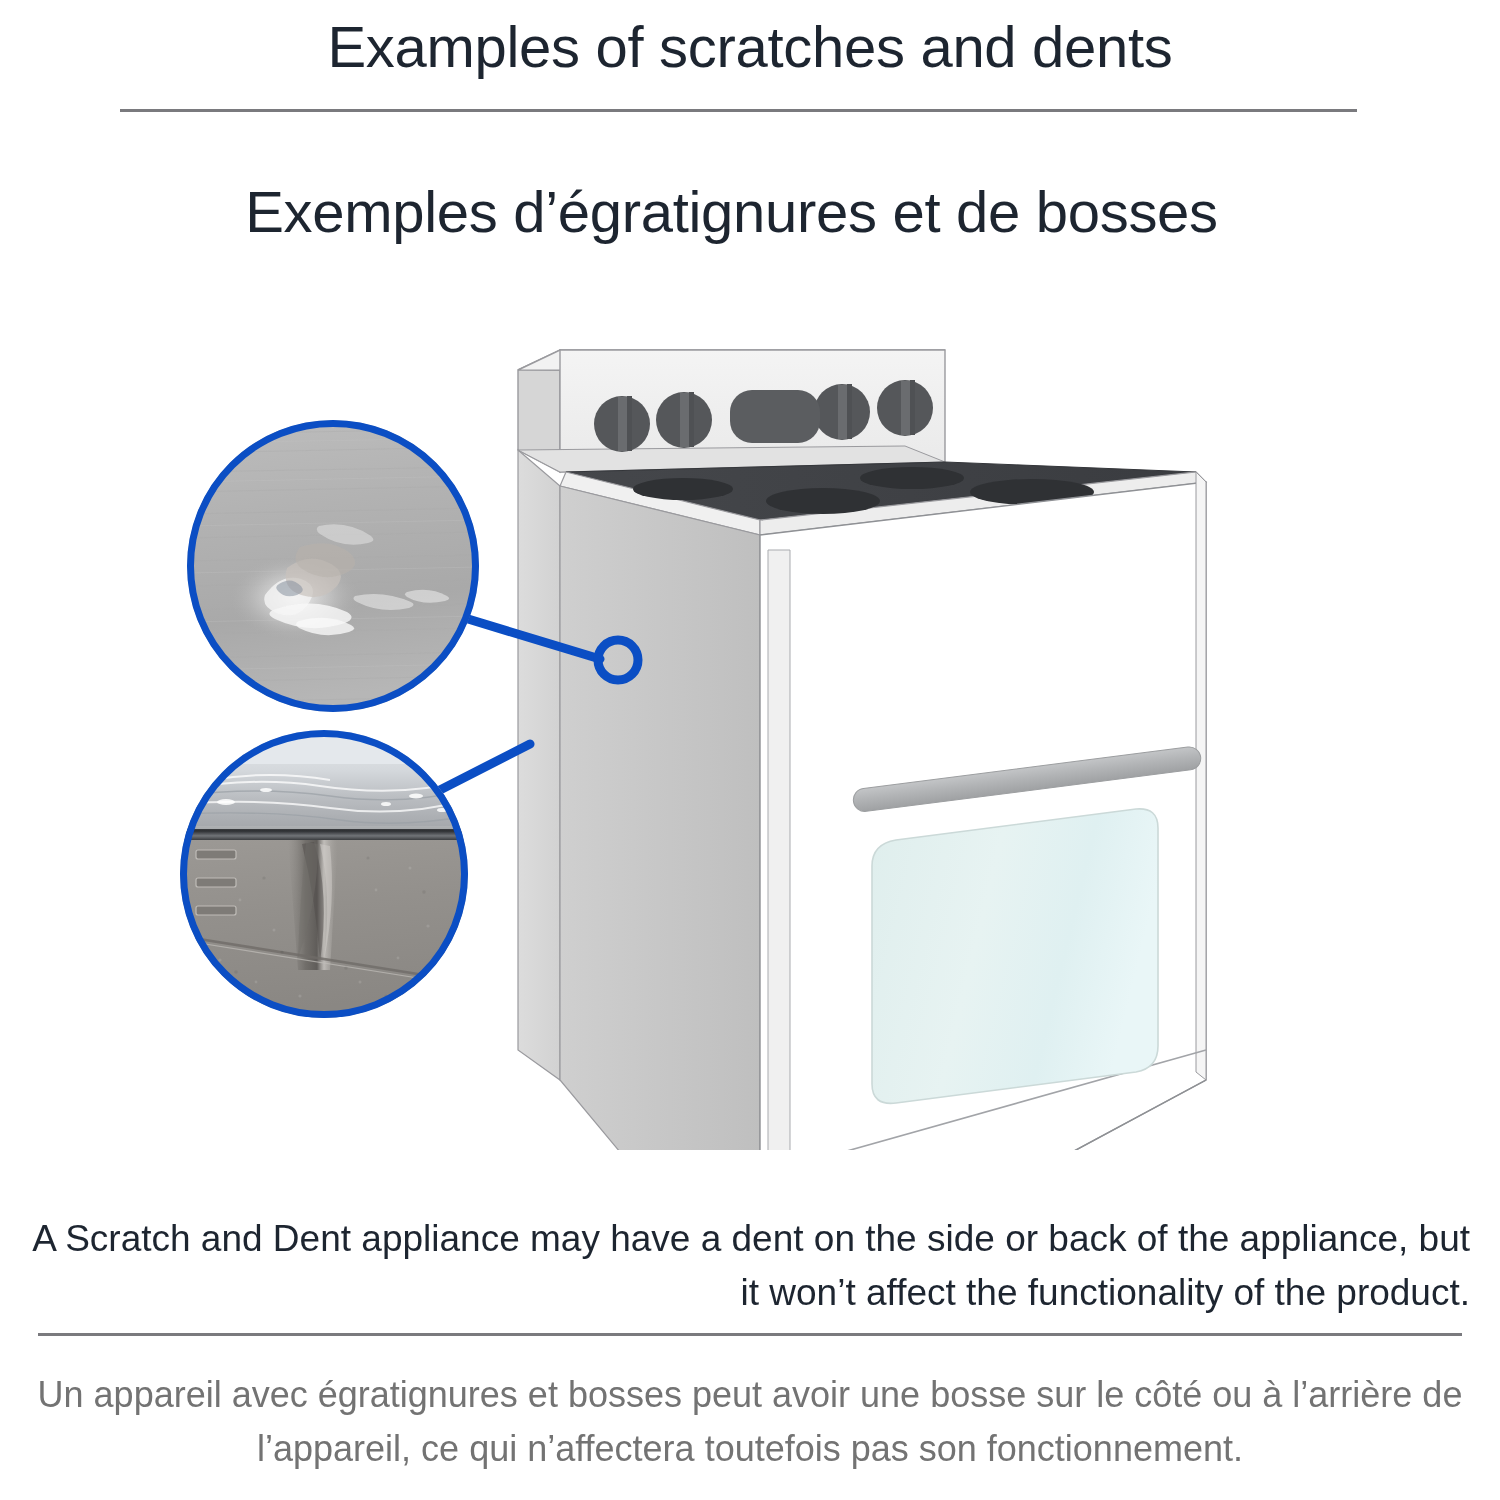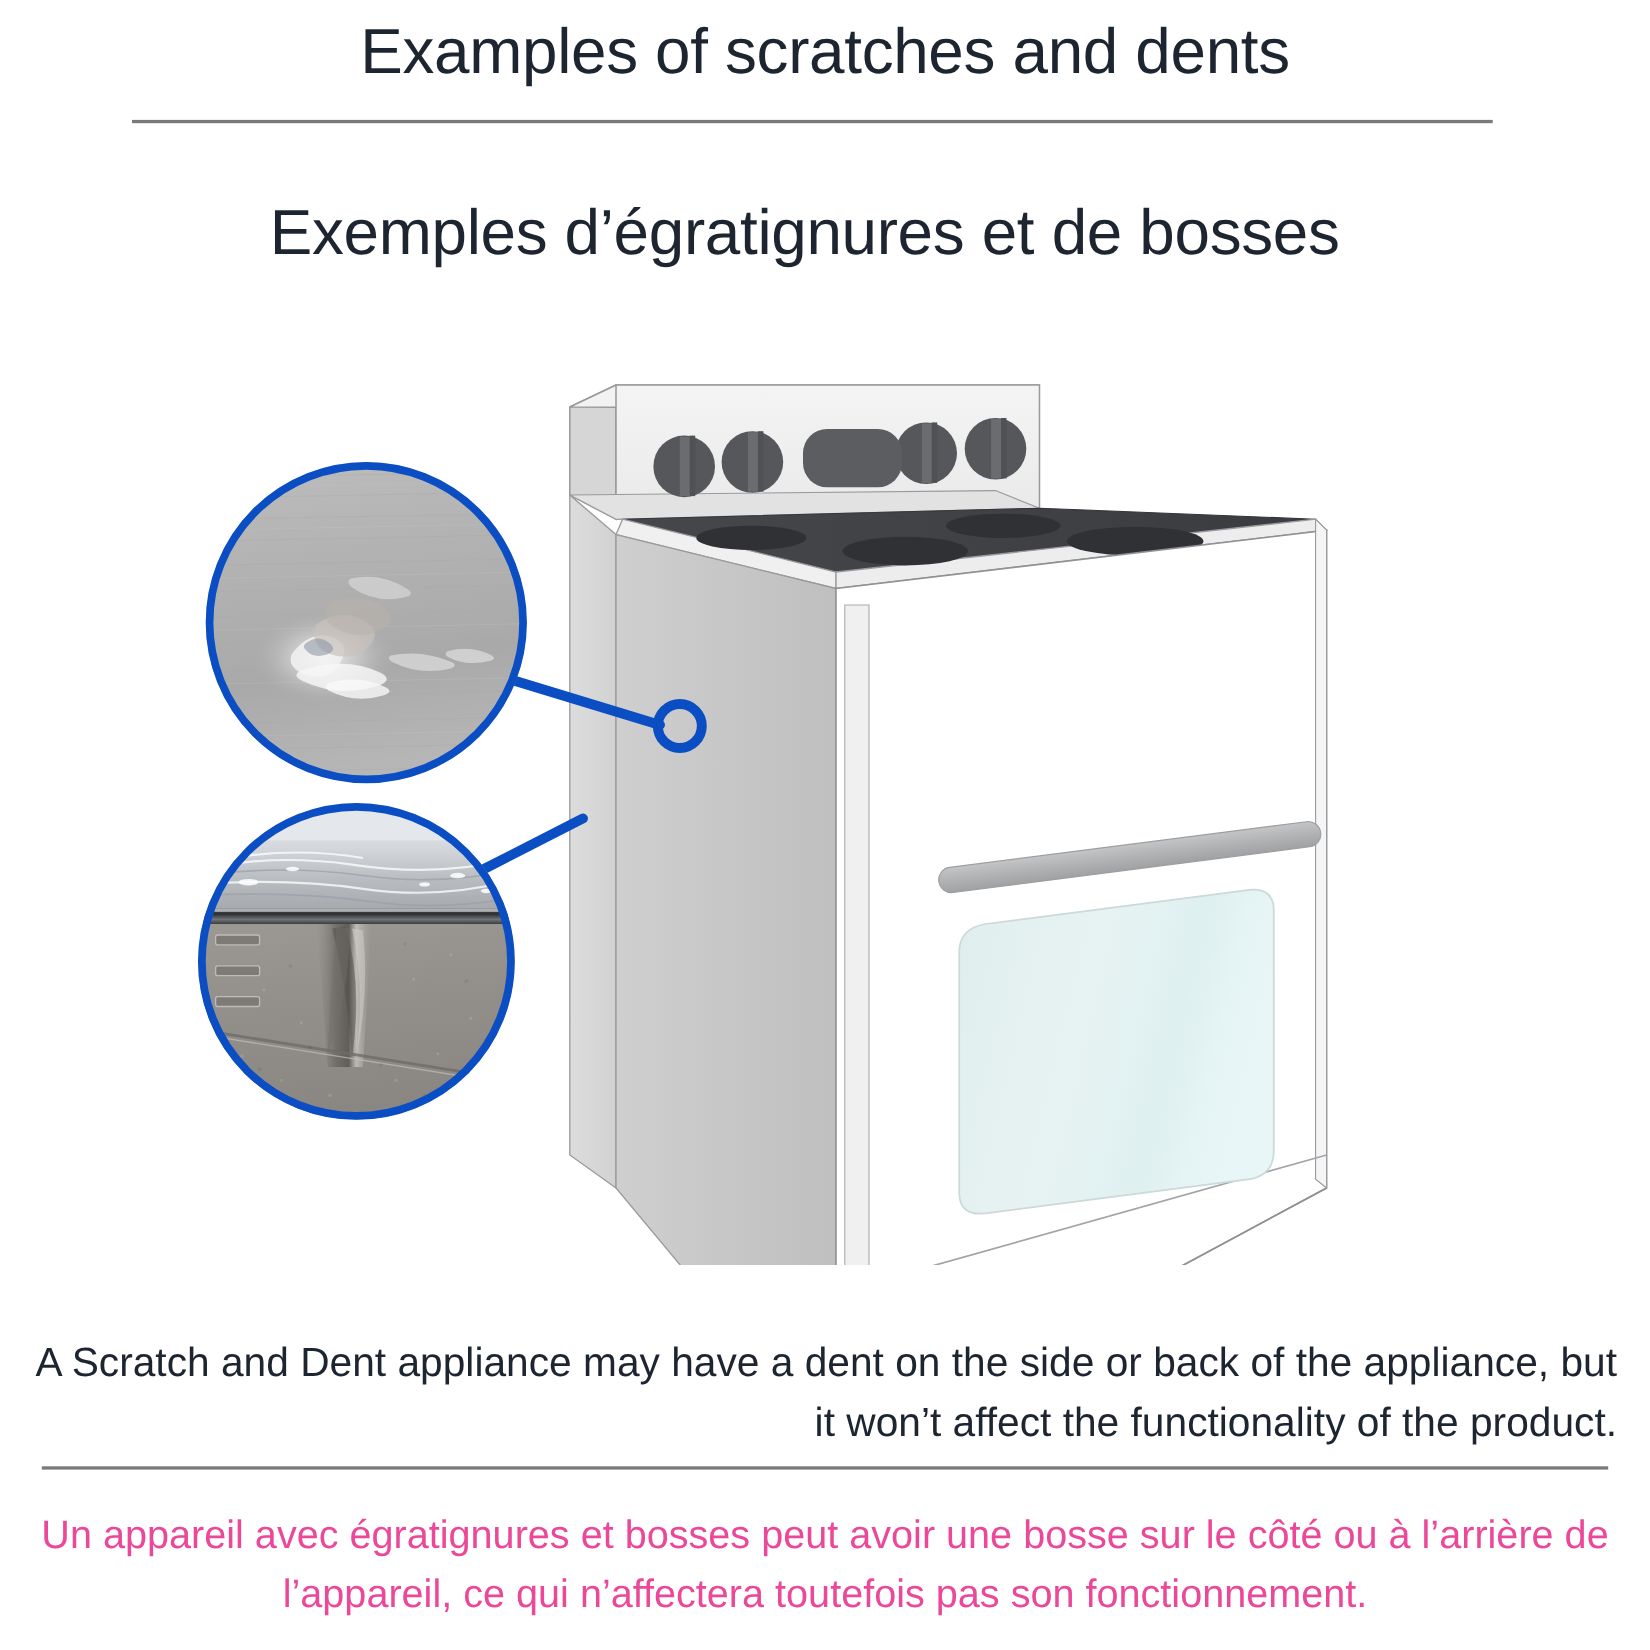--- a/index.html
+++ b/index.html
@@ -80,21 +80,21 @@
     color: #1d2530;
   }
   .caption-fr {
     position: absolute;
     left: 10px;
     top: 1368px;
     width: 1480px;
     text-align: center;
     font-size: 36px;
     line-height: 54px;
-    color: #ec4899;
+    color: #737373;
   }
 
   
   .stage {
     position: absolute;
     left: 0;
     top: 250px;
     width: 1500px;
     height: 900px;
   }

